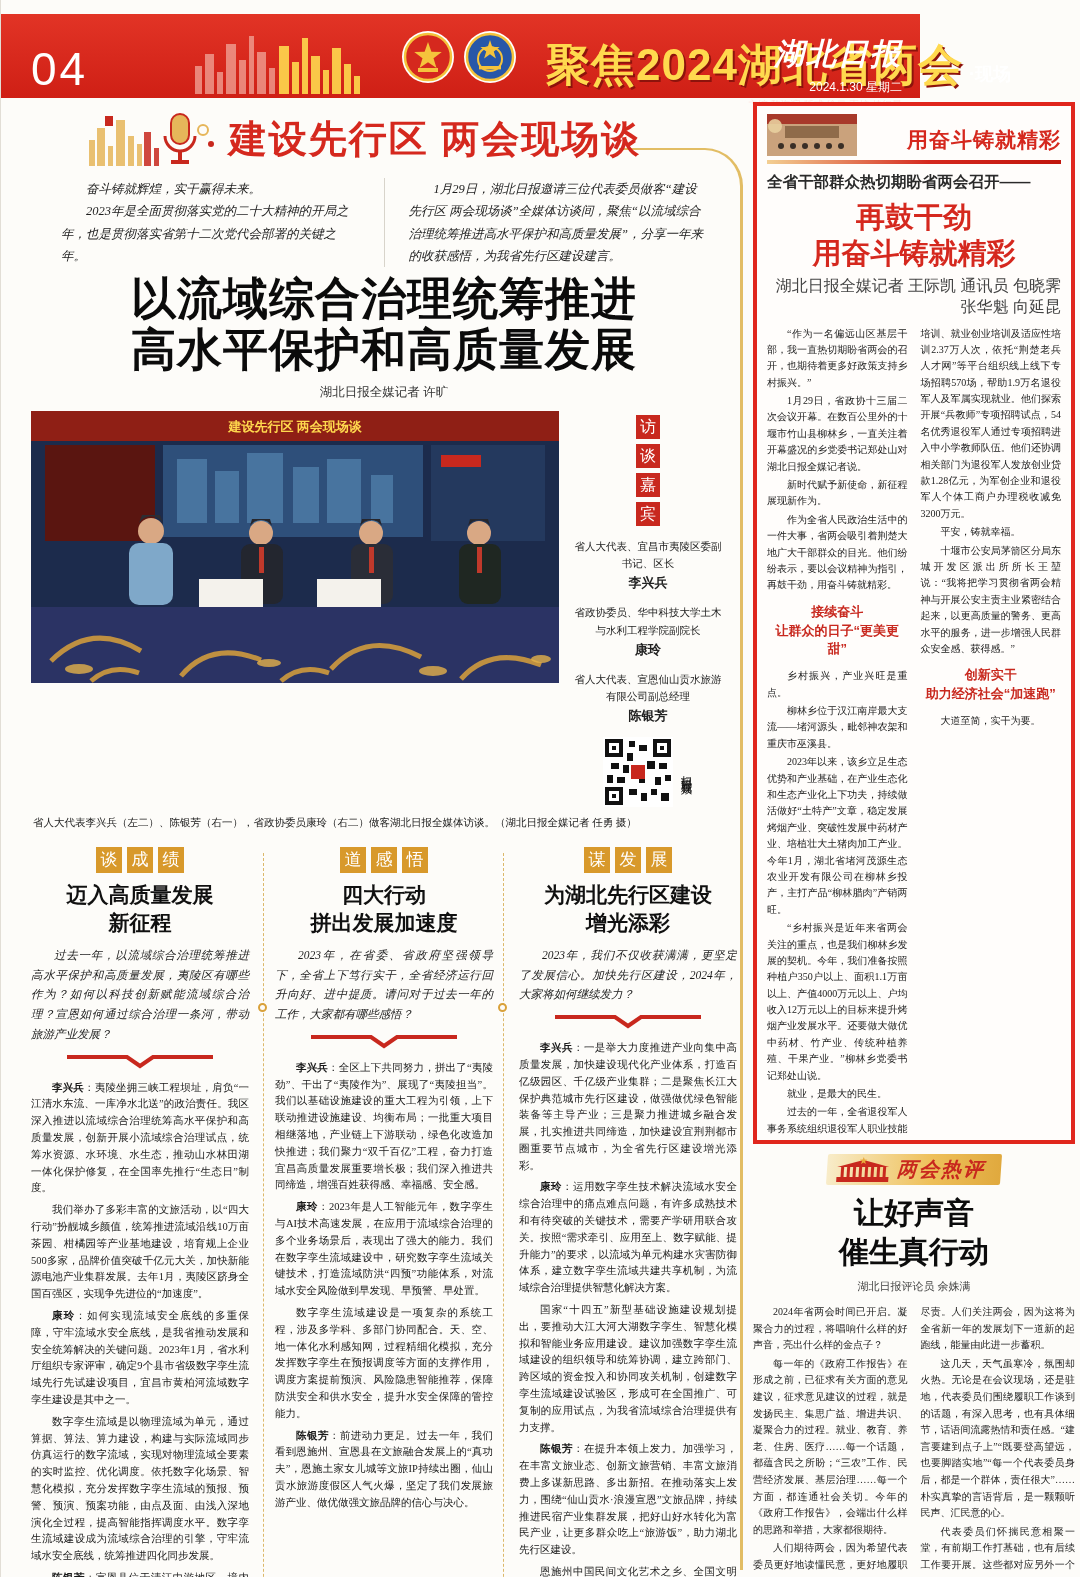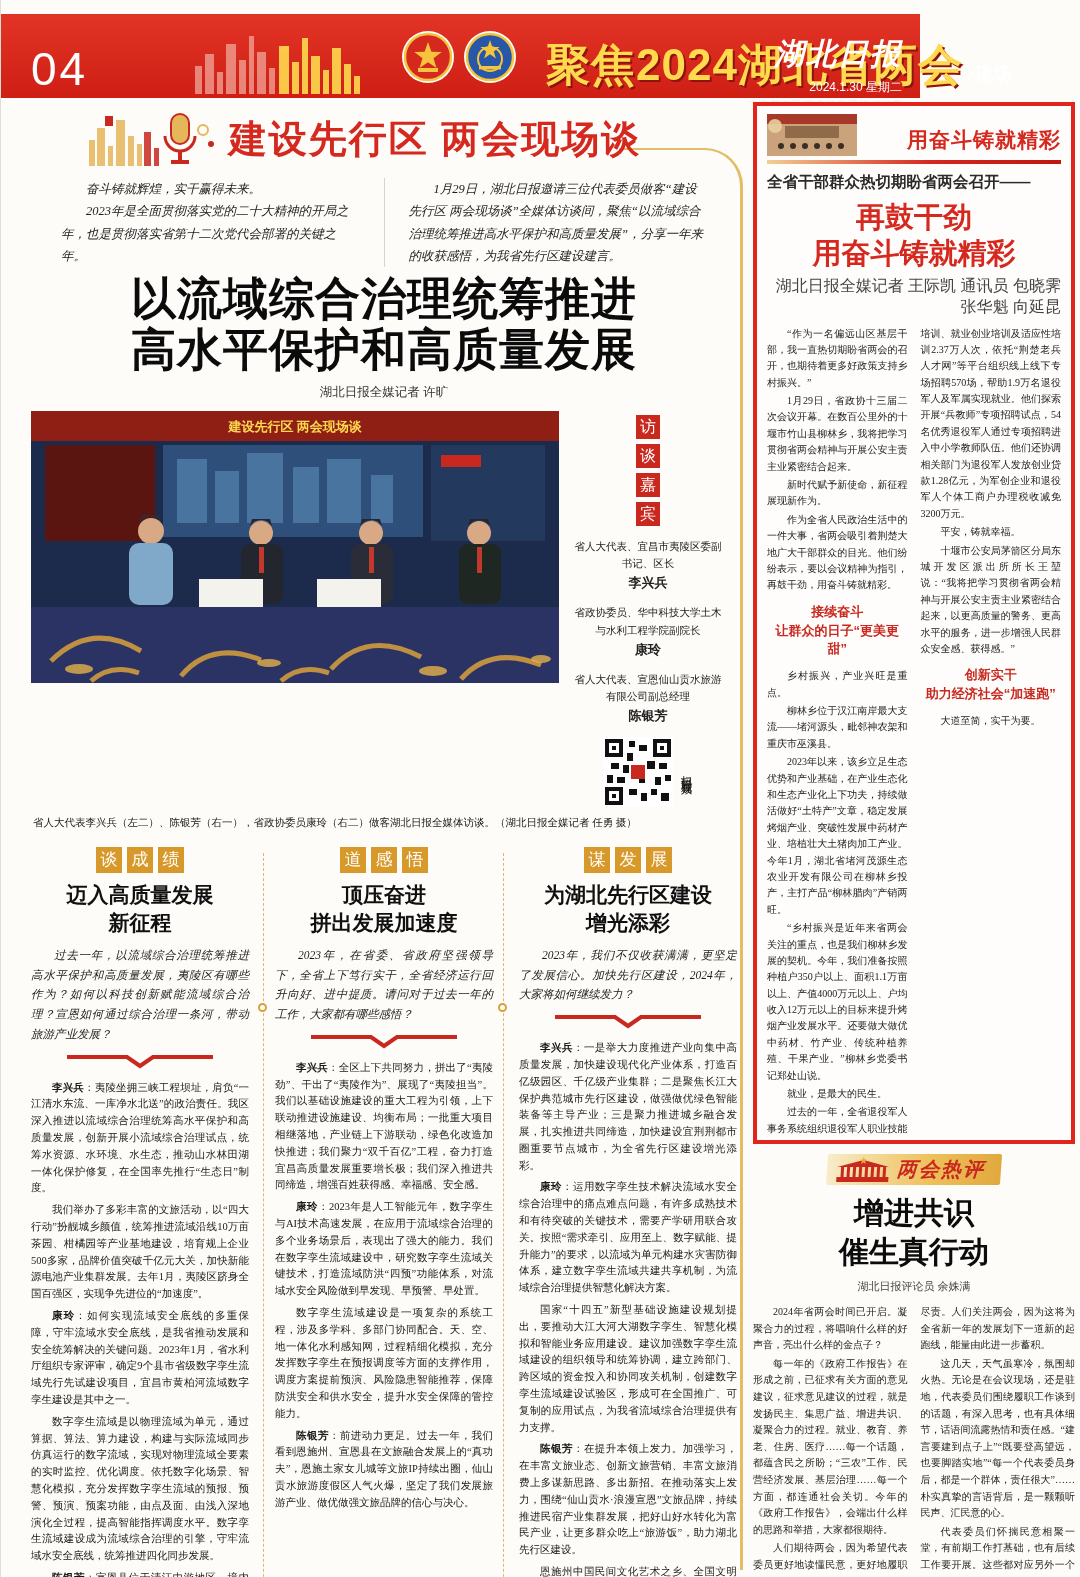--- a/index.html
+++ b/index.html
@@ -366,21 +366,21 @@
         </div>
       </div>
 
       <div class="col">
         <div class="col-tagrow">
           <span>道</span>
             <span>感</span>
             <span>悟</span>
         </div>
         <div class="col-sub">
-          <span>顶压奋进</span><br><span>拼出发展加速度</span>
+          <span>四大行动</span><br><span>拼出发展加速度</span>
         </div>
         <p class="col-q">2023年，在省委、省政府坚强领导下，全省上下笃行实干，全省经济运行回升向好、进中提质。请问对于过去一年的工作，大家都有哪些感悟？</p>
         <svg class="bracket" width="150" height="16" viewBox="0 0 150 16">
             <polyline points="2,4 62,4 75,13 88,4 148,4" fill="none" stroke="#c8281e" stroke-width="4"></polyline>
           </svg>
         <div class="col-body">
           <p><b>李兴兵</b><span>：全区上下共同努力，拼出了“夷陵劲”、干出了“夷陵作为”、展现了“夷陵担当”。我们以基础设施建设的重大工程为引领，上下联动推进设施建设、均衡布局；一批重大项目相继落地，产业链上下游联动，绿色化改造加快推进；我们聚力“双千百亿”工程，奋力打造宜昌高质量发展重要增长极；我们深入推进共同缔造，增强百姓获得感、幸福感、安全感。</span></p>
           <p><b>康玲</b><span>：2023年是人工智能元年，数字孪生与AI技术高速发展，在应用于流域综合治理的多个业务场景后，表现出了强大的能力。我们在数字孪生流域建设中，研究数字孪生流域关键技术，打造流域防洪“四预”功能体系，对流域水安全风险做到早发现、早预警、早处置。</span></p>
           <p><b></b><span>数字孪生流域建设是一项复杂的系统工程，涉及多学科、多部门协同配合。天、空、地一体化水利感知网，过程精细化模拟，充分发挥数字孪生在预报调度等方面的支撑作用，调度方案提前预演、风险隐患智能推荐，保障防洪安全和供水安全，提升水安全保障的管控能力。</span></p>
           <p><b>陈银芳</b><span>：前进动力更足。过去一年，我们看到恩施州、宣恩县在文旅融合发展上的“真功夫”，恩施土家女儿城等文旅IP持续出圈，仙山贡水旅游度假区人气火爆，坚定了我们发展旅游产业、做优做强文旅品牌的信心与决心。</span></p>
@@ -431,21 +431,21 @@
     </div>
     <div class="g-rule"></div>
     <div class="g-eyebrow">全省干部群众热切期盼省两会召开——</div>
     <h2 class="g-headline">
       <span>再鼓干劲</span><br><span>用奋斗铸就精彩</span>
     </h2>
     <div class="g-byline">湖北日报全媒记者 王际凯 通讯员 包晓霁 张华魁 向延昆</div>
 
     <div class="g-body">
       <p>“作为一名偏远山区基层干部，我一直热切期盼省两会的召开，也期待着更多好政策支持乡村振兴。”</p>
-      <p>1月29日，省政协十三届二次会议开幕。在数百公里外的十堰市竹山县柳林乡，我将把学习贯彻省两会精神与开展公安主责主业紧密结合起来。</p>
+      <p>1月29日，省政协十三届二次会议开幕。在数百公里外的十堰市竹山县柳林乡，一直关注着开幕盛况的乡党委书记郑处山对湖北日报全媒记者说。</p>
       <p>新时代赋予新使命，新征程展现新作为。</p>
       <p>作为全省人民政治生活中的一件大事，省两会吸引着荆楚大地广大干部群众的目光。他们纷纷表示，要以会议精神为指引，再鼓干劲，用奋斗铸就精彩。</p>
       <h4 class="g-sub">
         <span>接续奋斗</span><br><span>让群众的日子“更美更甜”</span>
       </h4>
       <p>乡村振兴，产业兴旺是重点。</p>
       <p>柳林乡位于汉江南岸最大支流——堵河源头，毗邻神农架和重庆市巫溪县。</p>
       <p>2023年以来，该乡立足生态优势和产业基础，在产业生态化和生态产业化上下功夫，持续做活做好“土特产”文章，稳定发展烤烟产业、突破性发展中药材产业、培植壮大土猪肉加工产业。今年1月，湖北省堵河茂源生态农业开发有限公司在柳林乡投产，主打产品“柳林腊肉”产销两旺。</p>
       <p>“乡村振兴是近年来省两会关注的重点，也是我们柳林乡发展的契机。今年，我们准备按照种植户350户以上、面积1.1万亩以上、产值4000万元以上、户均收入12万元以上的目标来提升烤烟产业发展水平。还要做大做优中药材、竹产业、传统种植养殖、干果产业。”柳林乡党委书记郑处山说。</p>
       <p>就业，是最大的民生。</p>
@@ -473,21 +473,21 @@
             <rect x="36" y="10" width="3" height="10"></rect>
           <rect x="42" y="10" width="3" height="10"></rect>
             <rect x="48" y="10" width="3" height="10"></rect>
           <path d="M2 10 L28 3 L54 10 Z"></path>
           <path d="M28 0 L29 2.6 L31.8 2.7 L29.6 4.3 L30.4 7 L28 5.4 L25.6 7 L26.4 4.3 L24.2 2.7 L27 2.6 Z" fill="#e8a93c"></path>
         </g>
       </svg>
       <span>两会热评</span>
     </div>
     <h2 class="c-headline">
-      <span>增进共识</span><br><span>催生真行动</span>
+      <span>让好声音</span><br><span>催生真行动</span>
     </h2>
     <div class="c-byline">湖北日报评论员 余姝满</div>
     <div class="c-body">
       <p>2024年省两会时间已开启。凝聚合力的过程，将唱响什么样的好声音，亮出什么样的金点子？</p>
       <p>每一年的《政府工作报告》在形成之前，已征求有关方面的意见建议，征求意见建议的过程，就是发扬民主、集思广益、增进共识、凝聚合力的过程。就业、教育、养老、住房、医疗……每一个话题，都蕴含民之所盼；“三农”工作、民营经济发展、基层治理……每一个方面，都连通社会关切。今年的《政府工作报告》，会端出什么样的思路和举措，大家都很期待。</p>
       <p>人们期待两会，因为希望代表委员更好地读懂民意，更好地履职尽责。人们关注两会，因为这将为全省新一年的发展划下一道新的起跑线，能量由此进一步蓄积。</p>
       <p>这几天，天气虽寒冷，氛围却火热。无论是在会议现场，还是驻地，代表委员们围绕履职工作谈到的话题，有深入思考，也有具体细节，话语间流露热情和责任感。“建言要建到点子上”“既要登高望远，也要脚踏实地”“每一个代表委员身后，都是一个群体，责任很大”……朴实真挚的言语背后，是一颗颗听民声、汇民意的心。</p>
       <p>代表委员们怀揣民意相聚一堂，有前期工作打基础，也有后续工作要开展。这些都对应另外一个现场，那就是会议之外的本职工作现场。会议中形成的工作部署，要靠代表委员们带回到本职工作的生动现场。好声音之“好”、金点子之“金”，就体现在这前后相续的过程之中，体现在这衔接贯通的作为之中。</p>
 
     </div>

